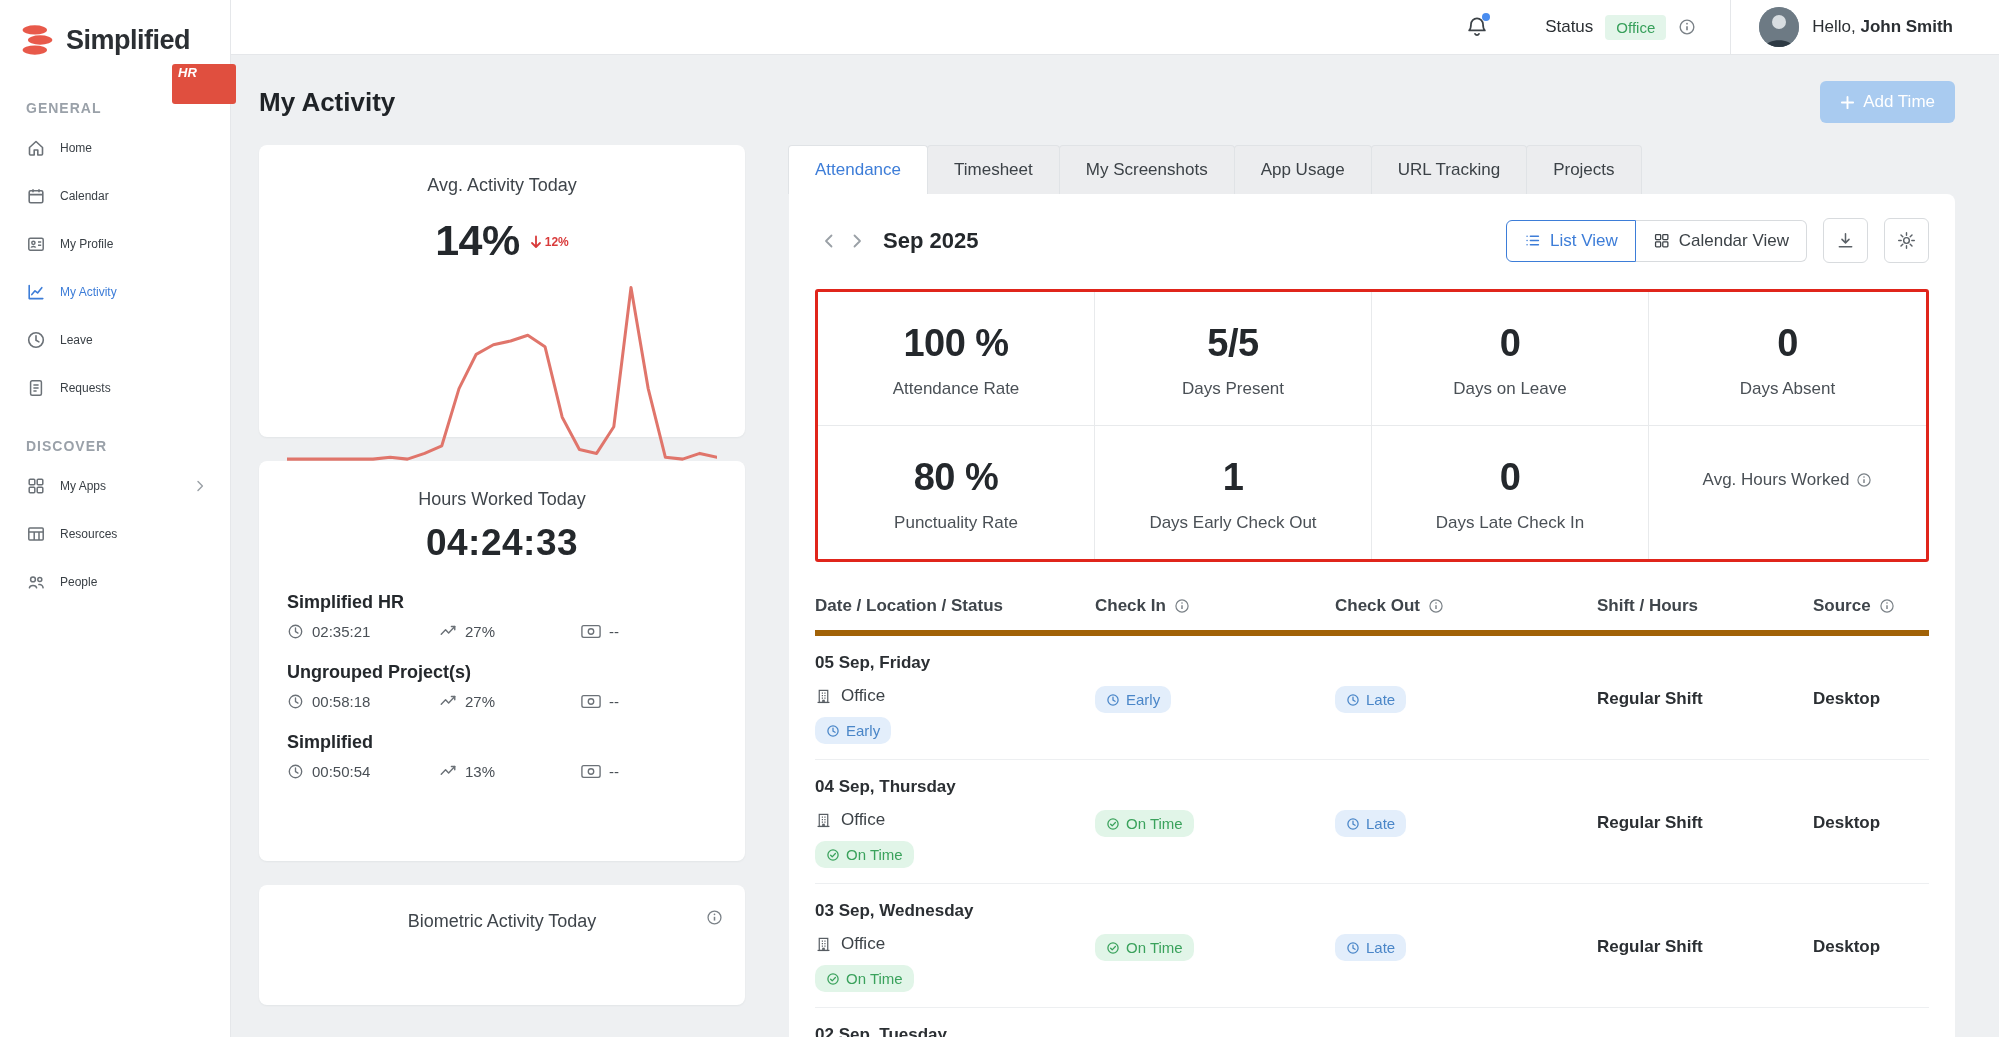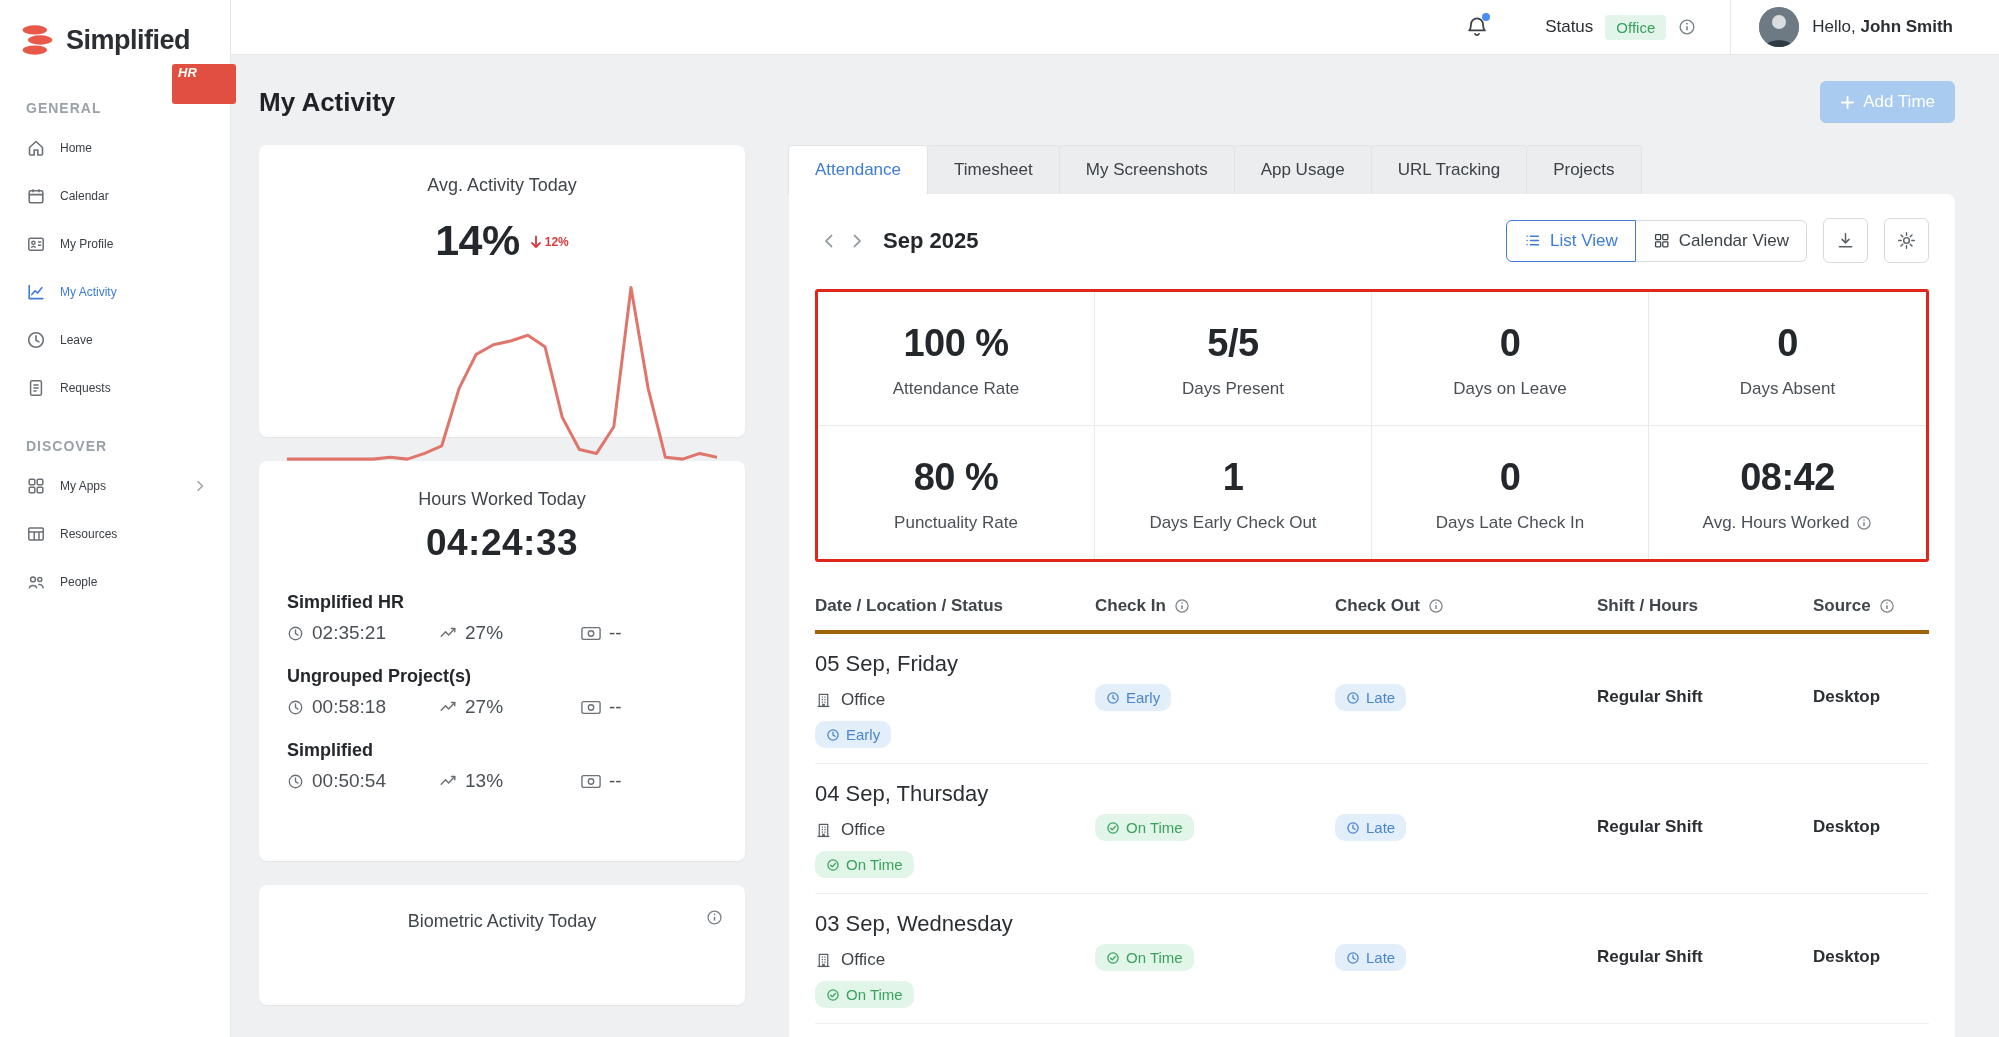--- a/index.html
+++ b/index.html
@@ -50,21 +50,21 @@
   .card-c-title{font-size:18px;color:#3f454b;text-align:center}
   .value-row{display:flex;align-items:baseline;justify-content:center;gap:10px;margin-top:20px}
   .big-val{font-size:43px;font-weight:700;color:#24282c;letter-spacing:-.5px}
   .delta{display:flex;align-items:flex-start;gap:3px;color:#d93a3a;font-size:12px;font-weight:700;position:relative;top:-6px}
   .spark-wrap{margin-top:auto}
   .card-hours{height:400px;padding:28px}
   .hours-val{font-size:37px;font-weight:700;color:#24282c;text-align:center;margin-top:12px;letter-spacing:.5px}
   .projects{margin-top:28px}
   .project{margin-bottom:22px}
   .p-name{font-size:18px;font-weight:700;color:#24282c}
-  .p-row{display:flex;align-items:center;margin-top:9px;color:#4a5056;font-size:19px}
+  .p-row{display:flex;align-items:center;margin-top:9px;color:#4a5056;font-size:15px}
   .p-cell{display:flex;align-items:center;gap:8px}
   .p-cell .ic{color:#6b7177}
   .p-time{width:152px}
   .p-trend{width:142px}
   .card-partial{padding:26px 24px;position:relative;height:120px}
   .card-partial .info-abs{position:absolute;right:22px;top:24px}
 
   
   .right-col{flex:1;min-width:0}
   .tabs{display:flex;position:relative;z-index:2}
@@ -84,24 +84,24 @@
   
   .stats-box{margin-top:26px;border:3px solid #e0251b;border-radius:3px;display:grid;grid-template-columns:1fr 1fr 1fr 1fr}
   .stat{padding:30px 10px 26px;text-align:center;border-right:1px solid #e8eaec;border-bottom:1px solid #e8eaec}
   .stat:nth-child(4n){border-right:none}
   .stat:nth-child(n+5){border-bottom:none}
   .stat-val{font-size:38px;font-weight:700;color:#24282c;letter-spacing:-.5px}
   .stat-label{font-size:17px;color:#4a5056;margin-top:14px;display:flex;align-items:center;justify-content:center;gap:7px}
 
   
   .att-table{margin-top:18px}
-  .t-head{display:grid;grid-template-columns:280px 240px 262px 216px 1fr;padding:16px 0 14px;border-bottom:4px solid #a16207}
+  .t-head{display:grid;grid-template-columns:280px 240px 262px 216px 1fr;padding:16px 0 14px;border-bottom:6px solid #a16207}
   .t-h{font-size:17px;font-weight:700;color:#3f454b;display:flex;align-items:center;gap:8px}
   .t-row{display:grid;grid-template-columns:280px 240px 262px 216px 1fr;padding:17px 0 15px;border-bottom:1px solid #edeff1}
-  .t-date{font-size:22px;font-weight:400;color:#2b2f33}
+  .t-date{font-size:17px;font-weight:700;color:#2b2f33}
   .t-loc{display:flex;align-items:center;gap:9px;margin-top:13px;color:#3c4247;font-size:17px}
   .t-loc .ic{color:#555b61}
   .t-status{margin-top:11px}
   .cell-mid{padding-top:33px}
   .t-bold{font-size:17px;font-weight:700;color:#2b2f33;padding-top:36px}
   .badge{display:inline-flex;align-items:center;gap:6px;padding:5px 11px;border-radius:10px;font-size:15px}
   .b-blue{background:#e3eefb;color:#4a86c8}
   .b-green{background:#e1f5e8;color:#3aa25c}
 </style>
 </head>
@@ -507,21 +507,20 @@
                 <span>Days Early Check Out</span>
               </div>
           </div>
           <div class="stat">
             <div class="stat-val">0</div>
             <div class="stat-label">
                 <span>Days Late Check In</span>
               </div>
           </div>
           <div class="stat">
-            <div class="stat-val">08:42</div>
             <div class="stat-label">
                 <span>Avg. Hours Worked</span>
               <span class="info-ic">
                   <svg width="16" height="16" viewBox="0 0 20 20" fill="none" stroke="currentColor" stroke-width="1.5">
                     <circle cx="10" cy="10" r="7.6"></circle>
                     <path d="M10 9.2v4.4" stroke-width="1.8"></path>
                     <circle cx="10" cy="6.3" r="1" fill="currentColor" stroke="none"></circle>
                   </svg>
                 </span>
             </div>

